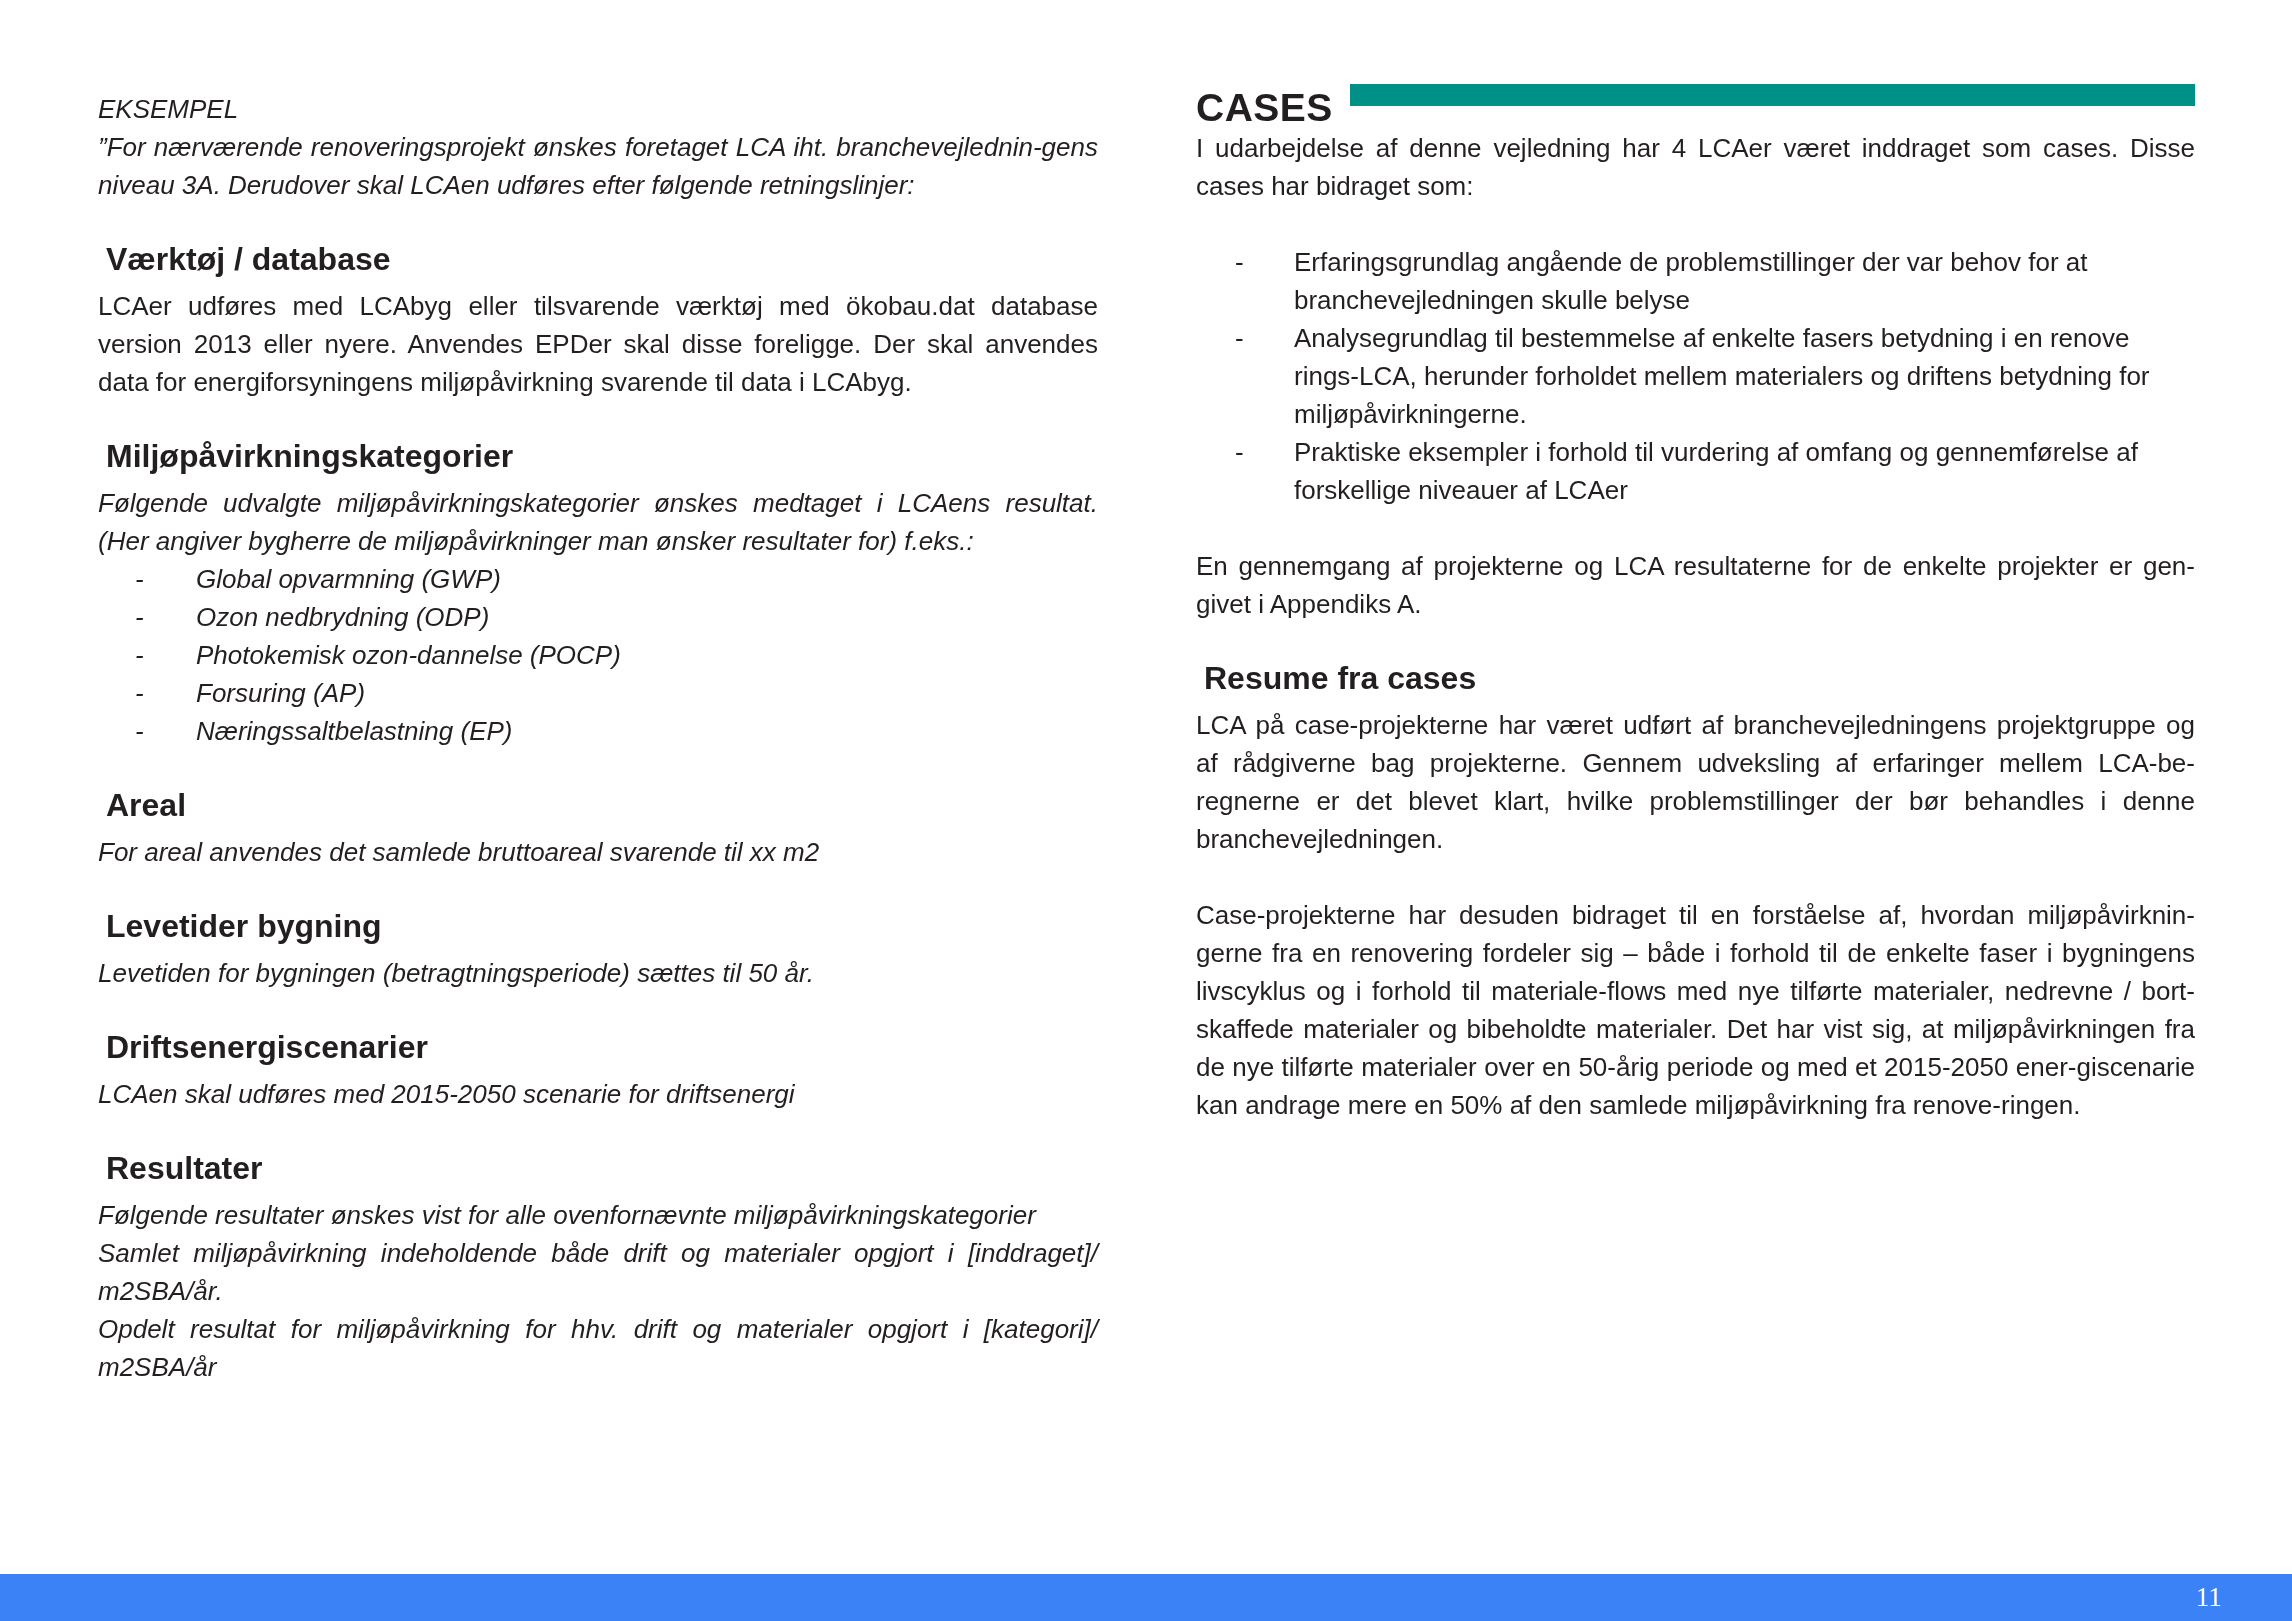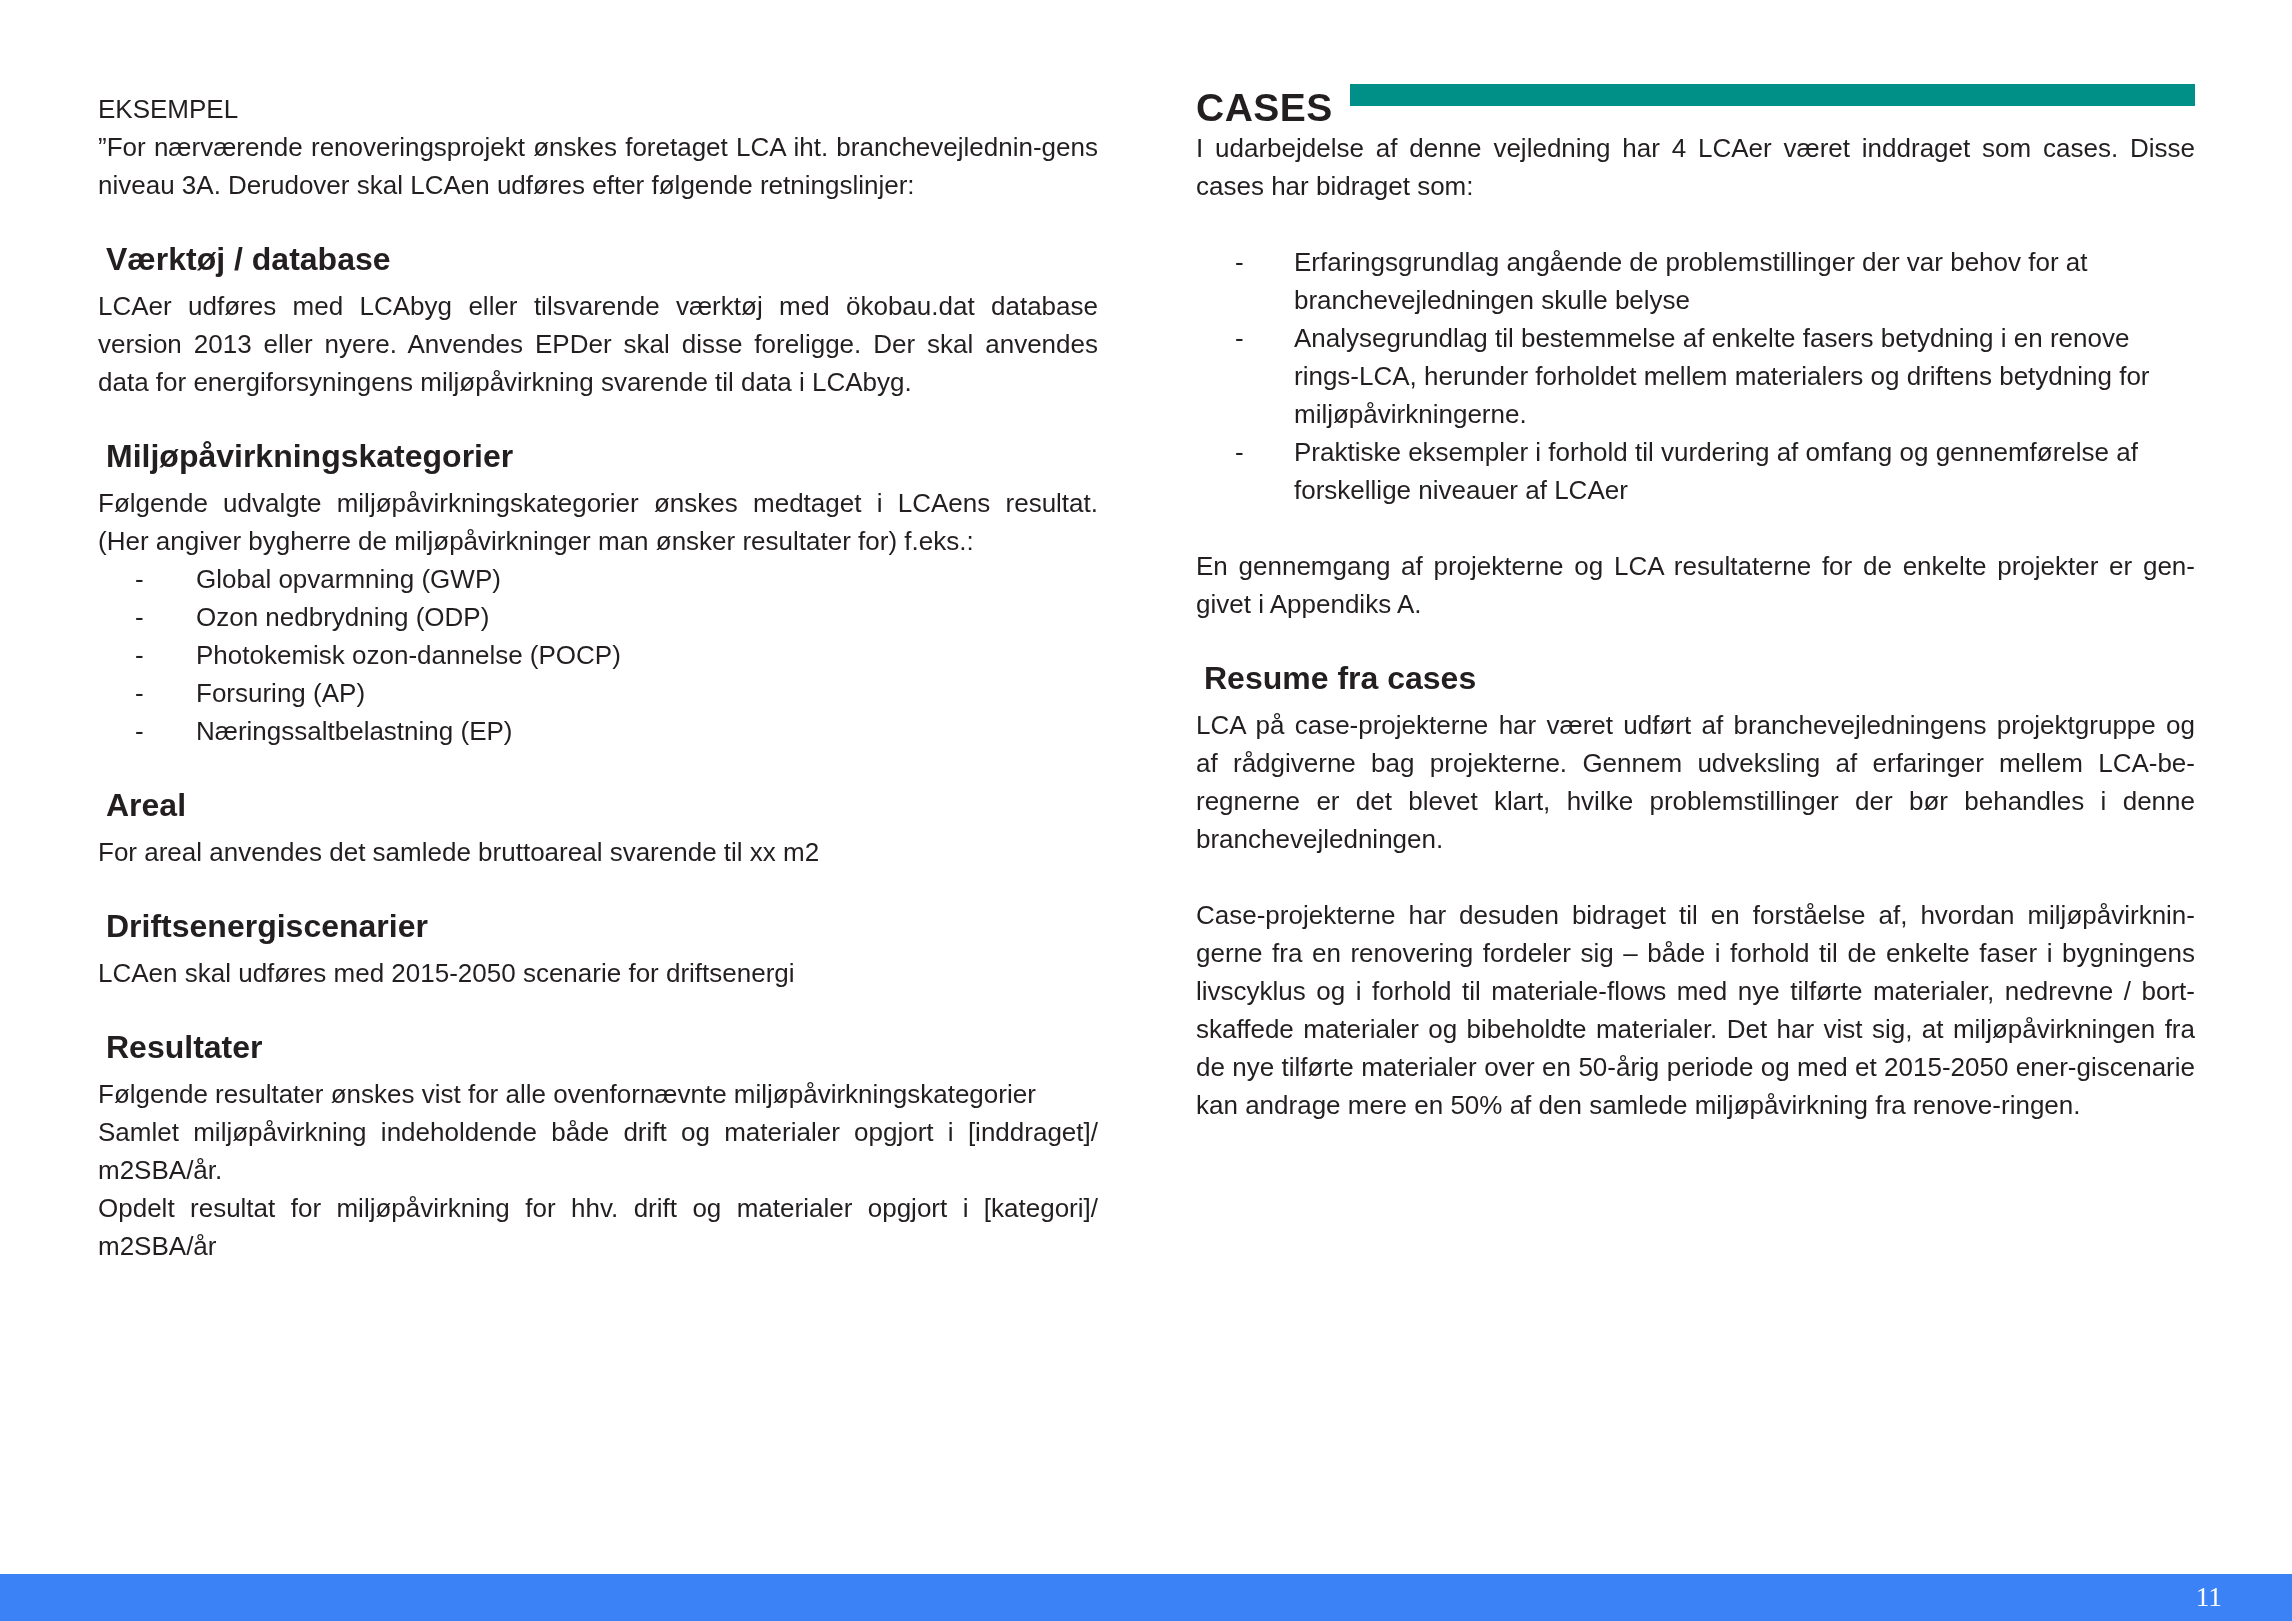--- a/index.html
+++ b/index.html
@@ -6,21 +6,21 @@
     body {
       width: 2293px; height: 1621px; position: relative; overflow: hidden;
       background: #ffffff; color: #231f20;
       font-family: "Liberation Sans", sans-serif;
     }
     .col { position: absolute; top: 90px; }
     .col-left { left: 98px; width: 1000px; }
     .col-right { left: 1196px; width: 999px; }
     .p { font-size: 26px; line-height: 38px; margin: 0; text-align: justify; }
     .p.left-align { text-align: left; }
-    .it { }
+    .it { font-style: italic; }
     .h2 { font-size: 32px; font-weight: bold; line-height: 39px; margin: 8px; }
     .gap { height: 38px; }
     .sec { margin-top: 36px; }
     .dash-list { list-style: none; margin: 0; padding: 0; }
     .dash-list li { display: flex; font-size: 26px; line-height: 38px; }
     .dash-list .dash { flex: 0 0 auto; }
     .col-left .dash-list li { padding-left: 37px; }
     .col-left .dash-list .dash { width: 61px; }
     .col-right .dash-list li { padding-left: 39px; }
     .col-right .dash-list .dash { width: 59px; }
@@ -73,20 +73,24 @@
           <span>Næringssaltbelastning (EP)</span>
         </li>
     </ul>
   </div>
 
   <div class="sec">
     <h2 class="h2">Areal</h2>
     <p class="p it">For areal anvendes det samlede bruttoareal svarende til xx m2</p>
   </div>
 
+  <div class="sec">
+    <h2 class="h2">Levetider bygning</h2>
+    <p class="p it">Levetiden for bygningen (betragtningsperiode) sættes til 50 år.</p>
+  </div>
 
 
   <div class="sec">
     <h2 class="h2">Driftsenergiscenarier</h2>
     <p class="p it">LCAen skal udføres med 2015-2050 scenarie for driftsenergi</p>
   </div>
 
   <div class="sec">
     <h2 class="h2">Resultater</h2>
     <p class="p it">Følgende resultater ønskes vist for alle ovenfornævnte miljøpåvirkningskategorier</p>

